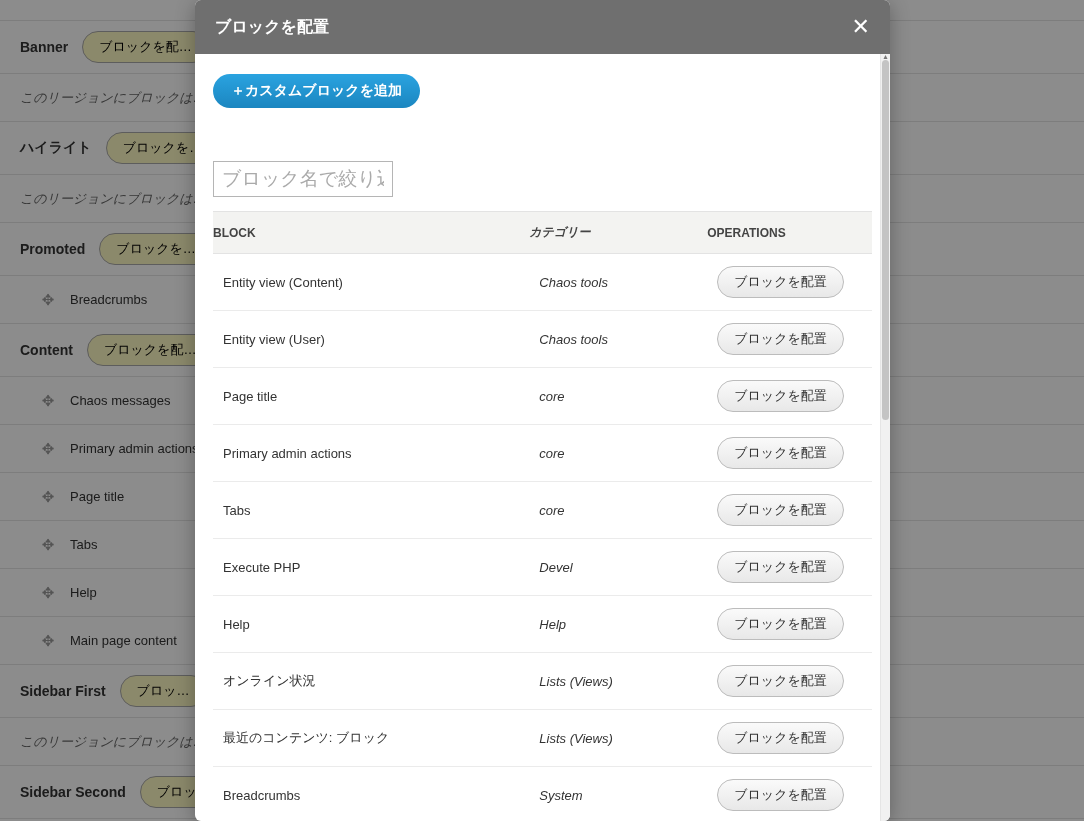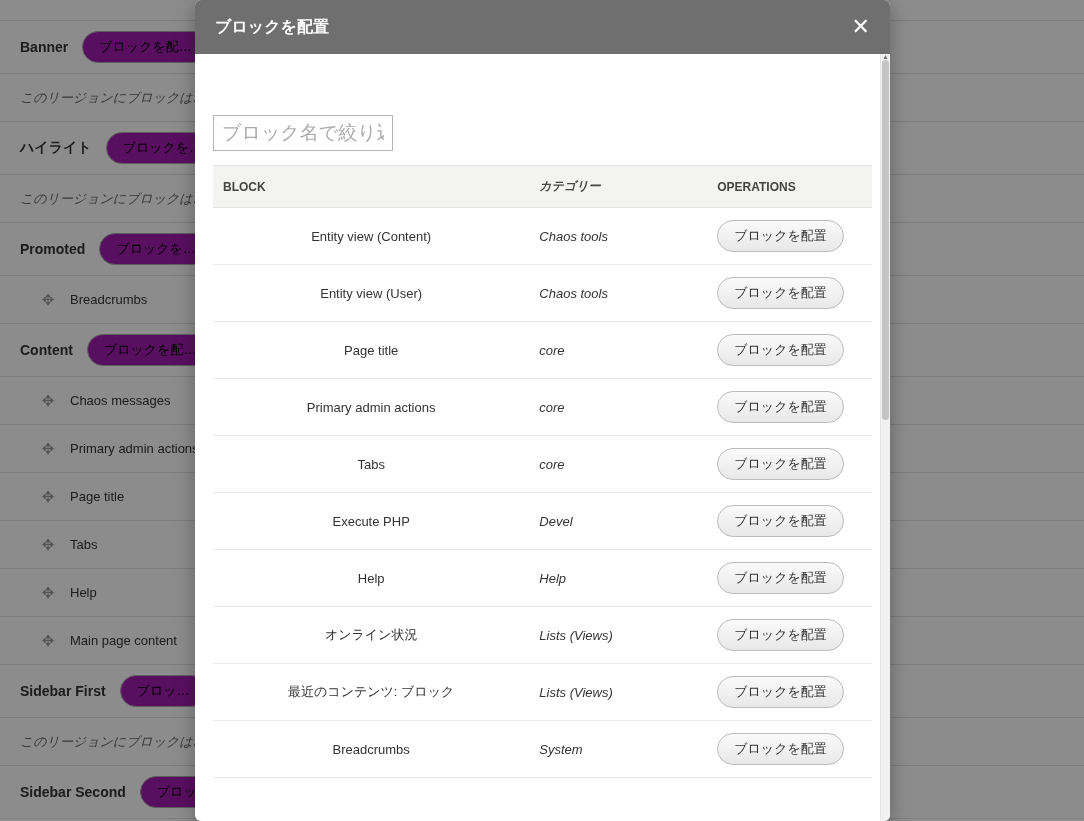--- a/index.html
+++ b/index.html
@@ -22,21 +22,21 @@
       display: flex;
       align-items: center;
       gap: 14px;
       min-height: 48px;
     }
     .bg-row.header-row { font-weight: bold; }
     .bg-region-label { font-weight: bold; font-size: 14px; }
     .bg-empty-text { font-style: italic; color: #666; font-size: 13px; }
     .bg-pill-btn {
       border: 1px solid #aaa;
-      background: #a21caf;
+      background: #fef9c3;
       padding: 6px 16px;
       border-radius: 18px;
       font-size: 13px;
     }
     .bg-drag-handle {
       width: 16px; height: 16px;
       display: inline-flex; align-items: center; justify-content: center;
       color: #999;
       font-size: 15px;
     }
@@ -99,34 +99,34 @@
       margin-bottom: 14px;
       margin-top: 41px;
     }
     .filter-input::placeholder { color: #aaa; }
 
     table.blocks { width: 100%; border-collapse: collapse; }
     table.blocks th {
       text-align: left;
       font-size: 12px;
       font-weight: bold;
-      padding: 12px 10px;
+      padding: 12px 0;
       border-top: 1px solid #e3e3e3;
       border-bottom: 1px solid #e3e3e3;
       background: #f3f3f1;
       text-transform: uppercase;
       color: #444;
     }
     table.blocks td {
       padding: 12px 10px;
       border-bottom: 1px solid #ebebeb;
       font-size: 13px;
       vertical-align: middle;
     }
-    .col-block { width: 48%; text-align: center; }
+    .col-block { width: 48%; }
     .col-cat { width: 27%; font-style: italic; }
     .col-ops { width: 25%; text-align: left; }
 
     .place-btn {
       background: linear-gradient(#fafafa, #e8e8e8);
       border: 1px solid #bcbcbc;
       padding: 6px 16px;
       border-radius: 18px;
       font-size: 13px;
       cursor: pointer;
@@ -253,20 +253,21 @@
 
 <div class="mask"></div>
 
 <div class="modal">
   <div class="modal-header">
     <span class="modal-title">ブロックを配置</span>
     <span class="close-x">✕</span>
   </div>
 
   <div class="modal-body">
+    <button class="add-custom-btn">＋カスタムブロックを追加</button>
     <input class="filter-input" type="text" placeholder="ブロック名で絞り込み" style="">
 
     <table class="blocks">
       <thead>
         <tr>
           <th class="col-block">Block</th>
           <th class="col-cat">カテゴリー</th>
           <th class="col-ops">Operations</th>
         </tr>
       </thead>

